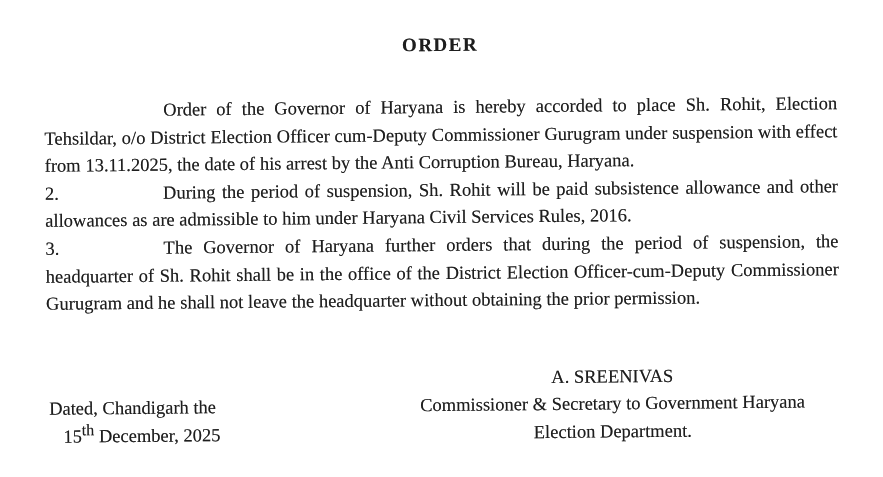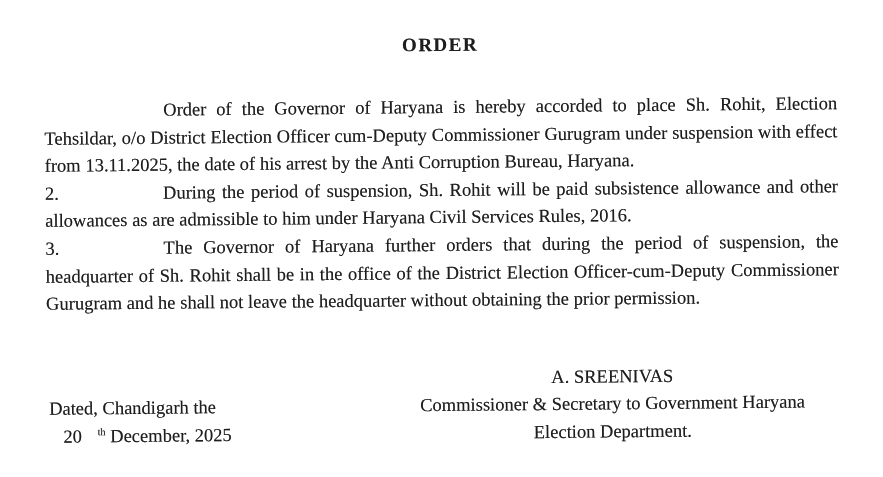--- a/index.html
+++ b/index.html
@@ -52,23 +52,22 @@
   .dateline {
     font-size: 18.5px;
     line-height: 27.6px;
     text-align: left;
     padding-left: 2px;
   }
   .dateline .date-l2 {
     padding-left: 14px;
   }
   .dateline sup {
-    font-size: 10px;
+    font-size: 16px;
     line-height: 0;
-    margin-left: 16px;
   }
   .signature {
     width: 455px;
     text-align: center;
     font-size: 18.5px;
     line-height: 27.6px;
   }
 </style>
 </head>
 <body>
@@ -84,21 +83,21 @@
   </div>
 
   <div class="para">
     <span class="num">3.</span><span>The Governor of Haryana further orders that during the period of suspension, the headquarter of Sh. Rohit shall be in the office of the District Election Officer-cum-Deputy Commissioner Gurugram and he shall not leave the headquarter without obtaining the prior permission.</span>
   </div>
 
   <div class="footer">
 
     <div class="dateline">
       <div>Dated, Chandigarh the</div>
-      <div class="date-l2"><span>20</span><sup>th</sup><span> December, 2025</span></div>
+      <div class="date-l2"><span>15</span><sup>th</sup><span> December, 2025</span></div>
     </div>
 
     <div class="signature">
       <div>A. SREENIVAS</div>
       <div>Commissioner &amp; Secretary to Government Haryana</div>
       <div>Election Department.</div>
     </div>
 
   </div>
 

